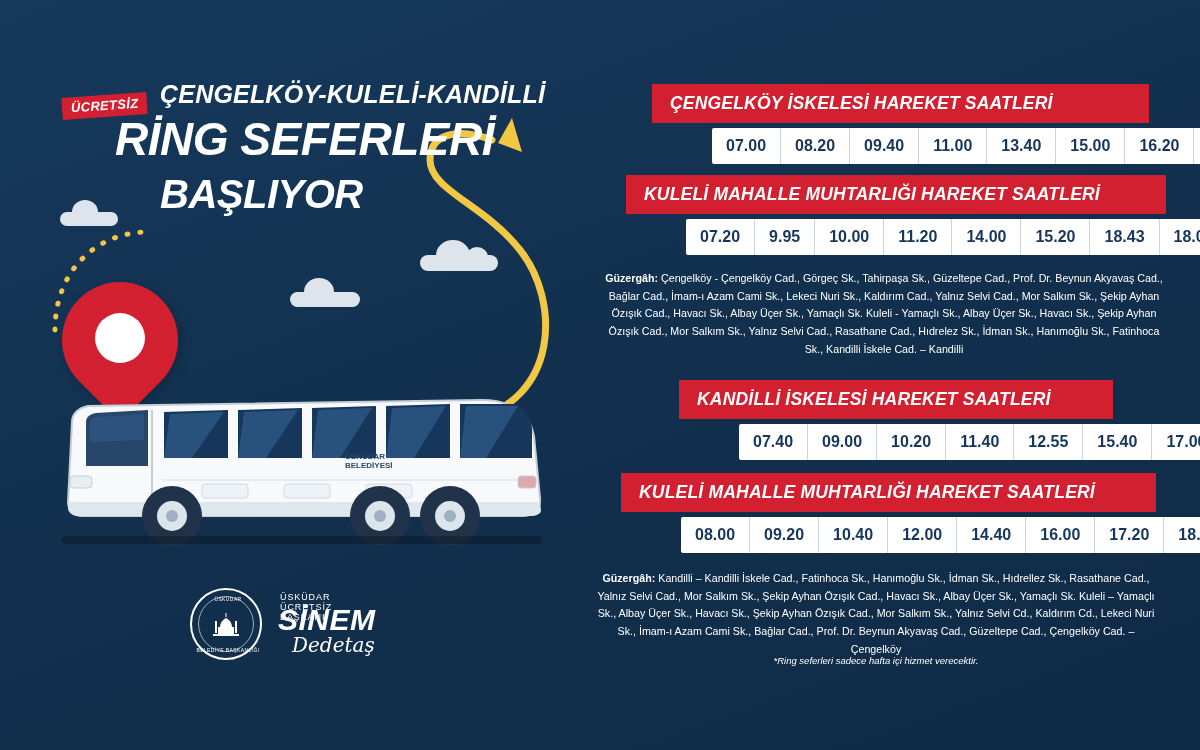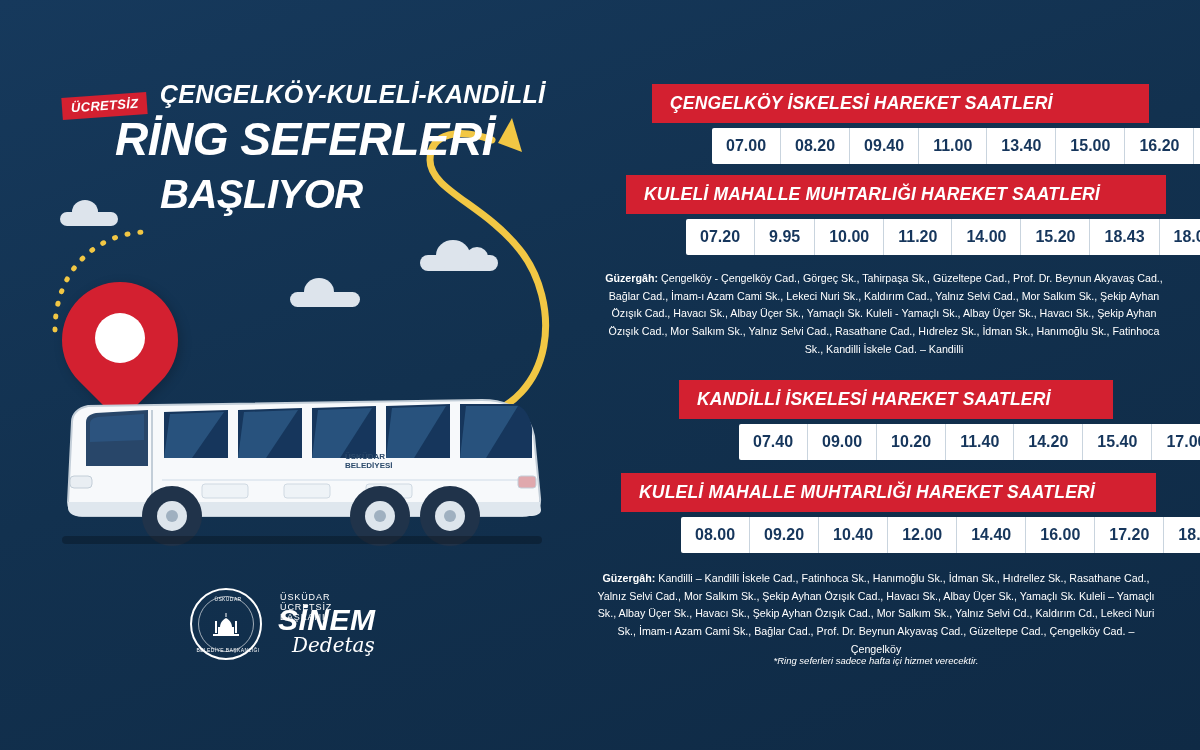--- a/index.html
+++ b/index.html
@@ -311,21 +311,21 @@
 
     <div class="block" id="blk4">
       <div class="hdr-wrap h3">
         <div class="sect-header">KANDİLLİ İSKELESİ HAREKET SAATLERİ</div>
       </div>
       <div class="times-row indent">
         <div class="cell">07.40</div>
         <div class="cell">09.00</div>
         <div class="cell">10.20</div>
         <div class="cell">11.40</div>
-        <div class="cell">14.20</div>
+        <div class="cell">12.55</div>
         <div class="cell">15.40</div>
         <div class="cell">17.00</div>
 
       </div>
     </div>
 
     <div class="block" id="blk5">
       <div class="hdr-wrap h4">
         <div class="sect-header">KULELİ MAHALLE MUHTARLIĞI HAREKET SAATLERİ</div>
       </div>

